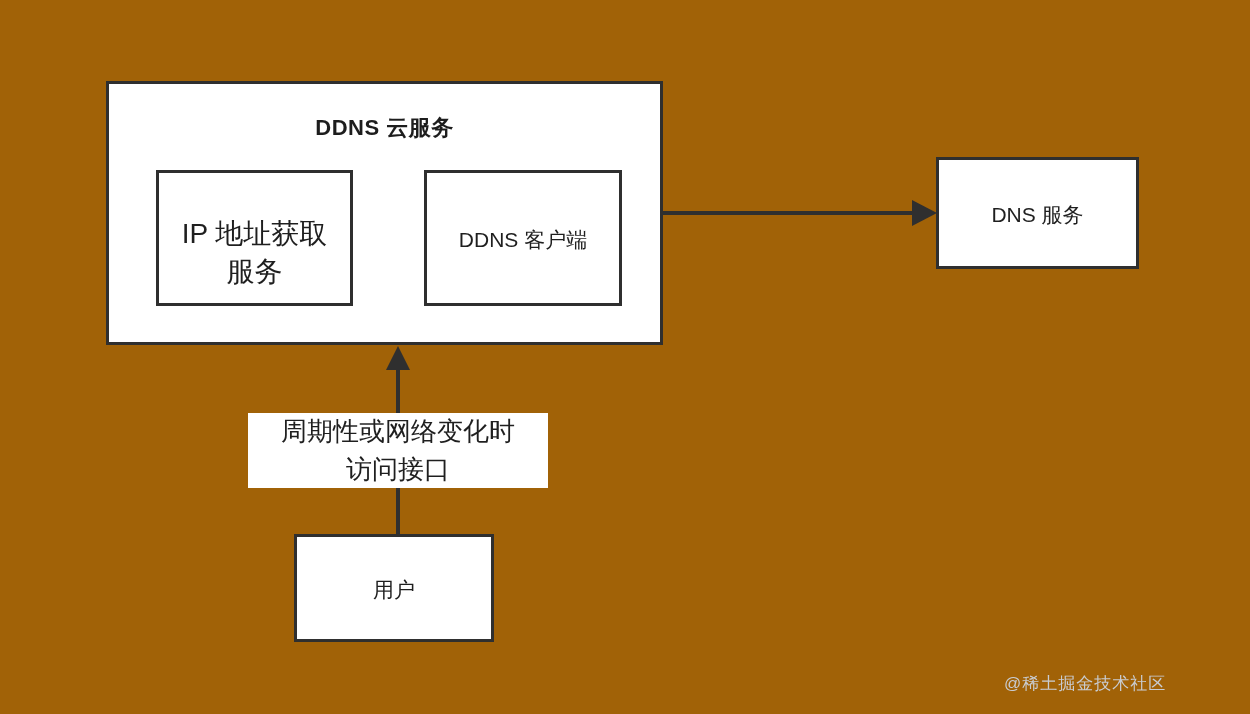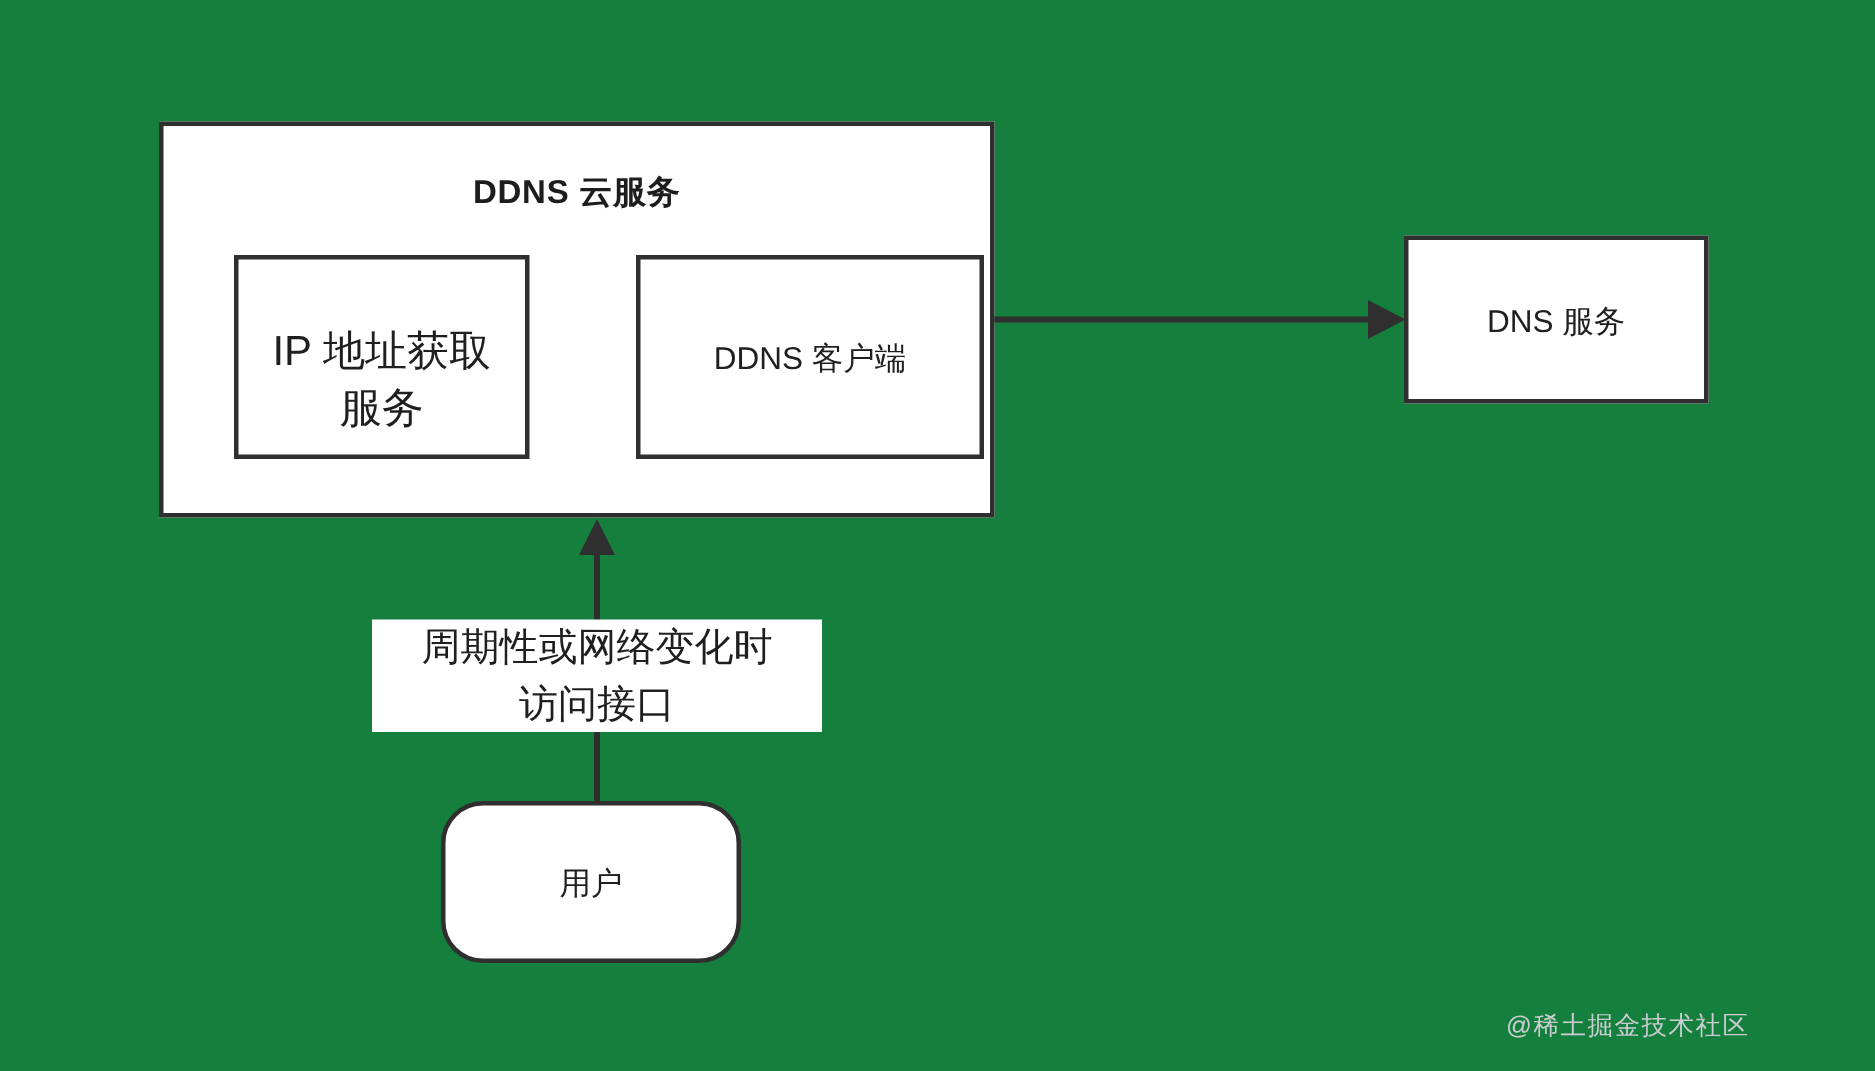--- a/index.html
+++ b/index.html
@@ -8,21 +8,21 @@
     background: #ffffff;
   }
   body {
     font-family: "Liberation Sans", "DejaVu Sans", sans-serif;
     color: #222222;
   }
   #canvas {
     position: relative;
     width: 1250px;
     height: 714px;
-    background: #15803d;
+    background: #a16207;
     overflow: hidden;
   }
   .box {
     position: absolute;
     box-sizing: border-box;
     border: 3px solid #2f2f2f;
     background: #ffffff;
   }
   .box-label {
     position: absolute;
@@ -59,21 +59,21 @@
     height: 136px;
   }
   #ip-service-label {
     top: 42px;
     font-size: 28px;
   }
   
   #ddns-client-box {
     left: 424px;
     top: 170px;
-    width: 232px;
+    width: 198px;
     height: 136px;
   }
   #ddns-client-label {
     top: 53px;
     font-size: 21px;
   }
   
   #dns-service-box {
     left: 936px;
     top: 157px;
@@ -83,21 +83,20 @@
   #dns-service-label {
     top: 41px;
     font-size: 21px;
   }
   
   #user-box {
     left: 294px;
     top: 534px;
     width: 200px;
     height: 108px;
-    border-radius: 28px;
   }
   #user-label {
     top: 39px;
     font-size: 21px;
   }
   
   #dns-connector-line {
     position: absolute;
     left: 663px;
     top: 211px;

